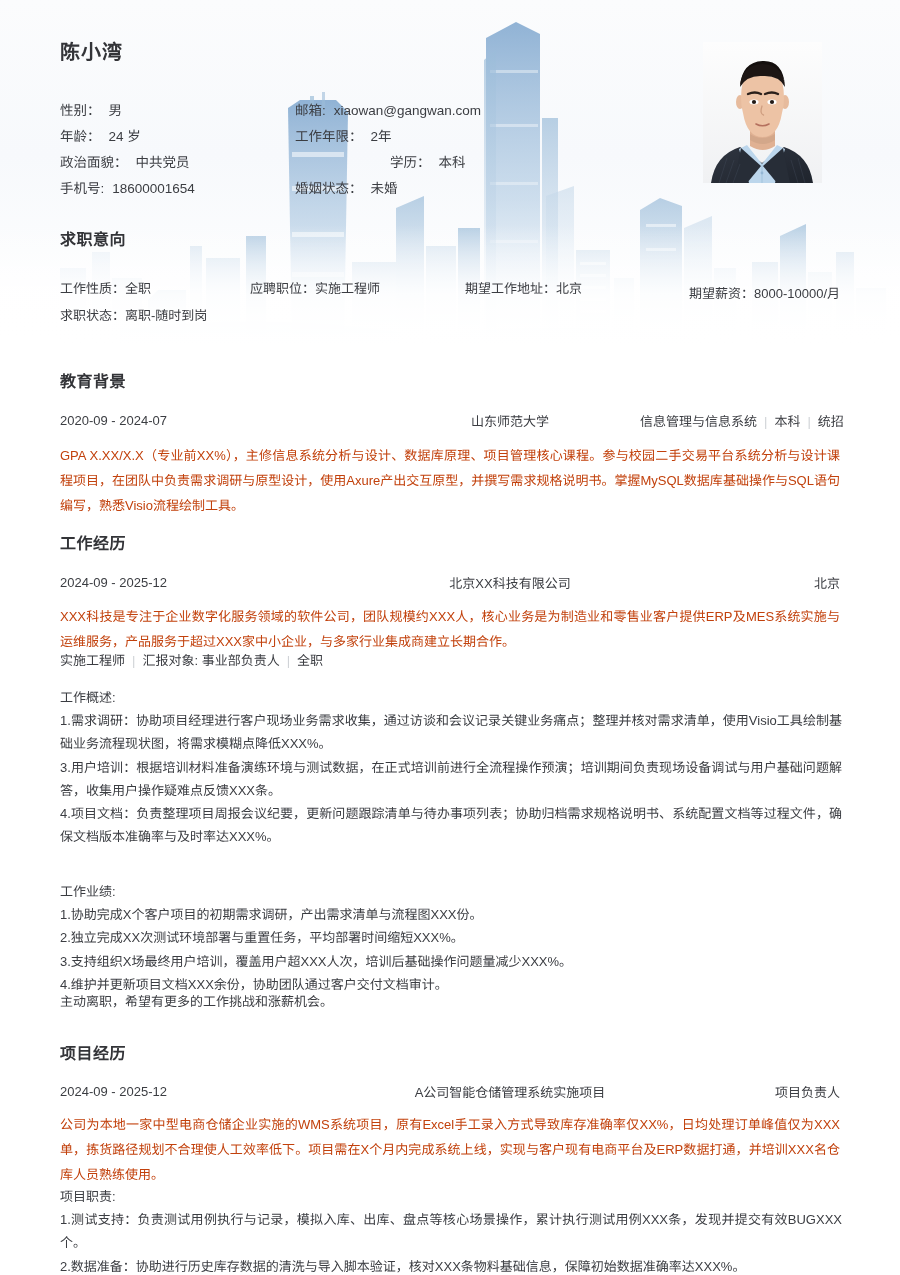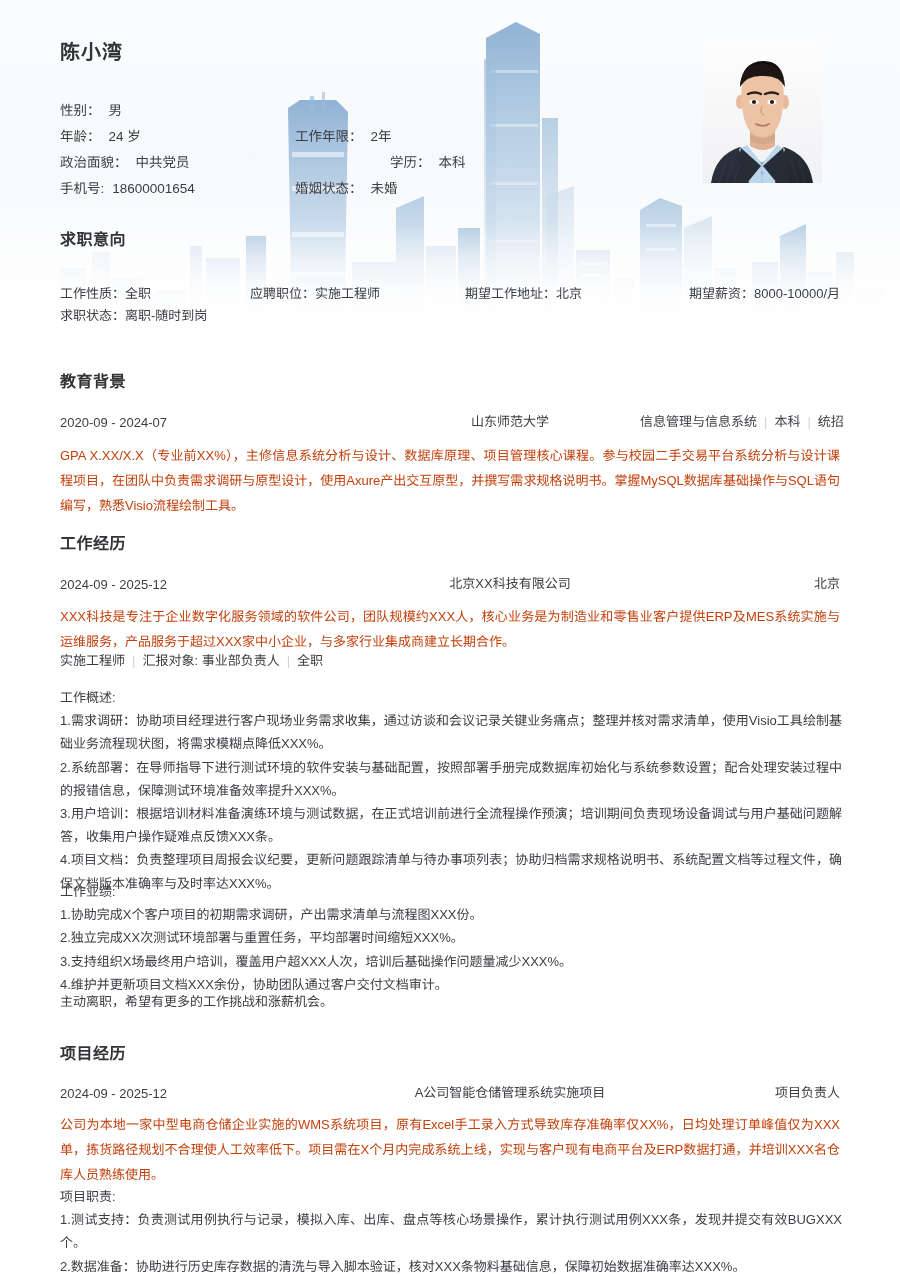--- a/index.html
+++ b/index.html
@@ -109,21 +109,21 @@
     letter-spacing: 0.5px;
   }
 
   .sec-abs { position: absolute; left: 60px; }
 
   .meta-row {
     position: absolute;
     left: 60px;
     width: 780px;
     display: flex;
-    align-items: flex-end;
+    align-items: center;
     font-size: 13px;
     color: #3b3d42;
   }
   .meta-left   { width: 320px; text-align: left; }
   .meta-center { flex: 1; text-align: center; }
   .meta-right  { width: 200px; text-align: right; white-space: nowrap; }
 
   .sep {
     display: inline-block;
     color: #cfd2d6;
@@ -309,20 +309,24 @@
           <path d="M53 82 q6.5 3.5 13 0" stroke="#b5705e" stroke-width="1.6" fill="none" stroke-linecap="round"></path>
         </svg>
       </div>
 
       <div class="info-grid">
         <div class="info-row">
           <div class="info-cell c1">
             <span class="info-label">性别：</span>
             <span class="info-value">男</span>
           </div>
+          <div class="info-cell c2">
+            <span class="info-label">邮箱:</span>
+            <span class="info-value">xiaowan@gangwan.com</span>
+          </div>
         </div>
         <div class="info-row">
           <div class="info-cell c1">
             <span class="info-label">年龄：</span>
             <span class="info-value">24 岁</span>
           </div>
           <div class="info-cell c2">
             <span class="info-label">工作年限：</span>
             <span class="info-value">2年</span>
           </div>
@@ -394,21 +398,20 @@
 
   <div class="body-text" style="top:604px;">XXX科技是专注于企业数字化服务领域的软件公司，团队规模约XXX人，核心业务是为制造业和零售业客户提供ERP及MES系统实施与运维服务，产品服务于超过XXX家中小企业，与多家行业集成商建立长期合作。</div>
 
   <div class="meta-row" style="top:650px; display:block;">
     <span>实施工程师</span><span class="sep">|</span><span>汇报对象: 事业部负责人</span><span class="sep">|</span><span>全职</span>
   </div>
 
   <div class="block-lines" style="top:686px;">
     <p>工作概述:</p>
     <p>1.需求调研：协助项目经理进行客户现场业务需求收集，通过访谈和会议记录关键业务痛点；整理并核对需求清单，使用Visio工具绘制基础业务流程现状图，将需求模糊点降低XXX%。</p>
-    <p>2.系统部署：在导师指导下进行测试环境的软件安装与基础配置，按照部署手册完成数据库初始化与系统参数设置；配合处理安装过程中的报错信息，保障测试环境准备效率提升XXX%。</p>
     <p>3.用户培训：根据培训材料准备演练环境与测试数据，在正式培训前进行全流程操作预演；培训期间负责现场设备调试与用户基础问题解答，收集用户操作疑难点反馈XXX条。</p>
     <p>4.项目文档：负责整理项目周报会议纪要，更新问题跟踪清单与待办事项列表；协助归档需求规格说明书、系统配置文档等过程文件，确保文档版本准确率与及时率达XXX%。</p>
   </div>
 
   <div class="block-lines" style="top:880px;">
     <p>工作业绩:</p>
     <p>1.协助完成X个客户项目的初期需求调研，产出需求清单与流程图XXX份。</p>
     <p>2.独立完成XX次测试环境部署与重置任务，平均部署时间缩短XXX%。</p>
     <p>3.支持组织X场最终用户培训，覆盖用户超XXX人次，培训后基础操作问题量减少XXX%。</p>
     <p>4.维护并更新项目文档XXX余份，协助团队通过客户交付文档审计。</p>

